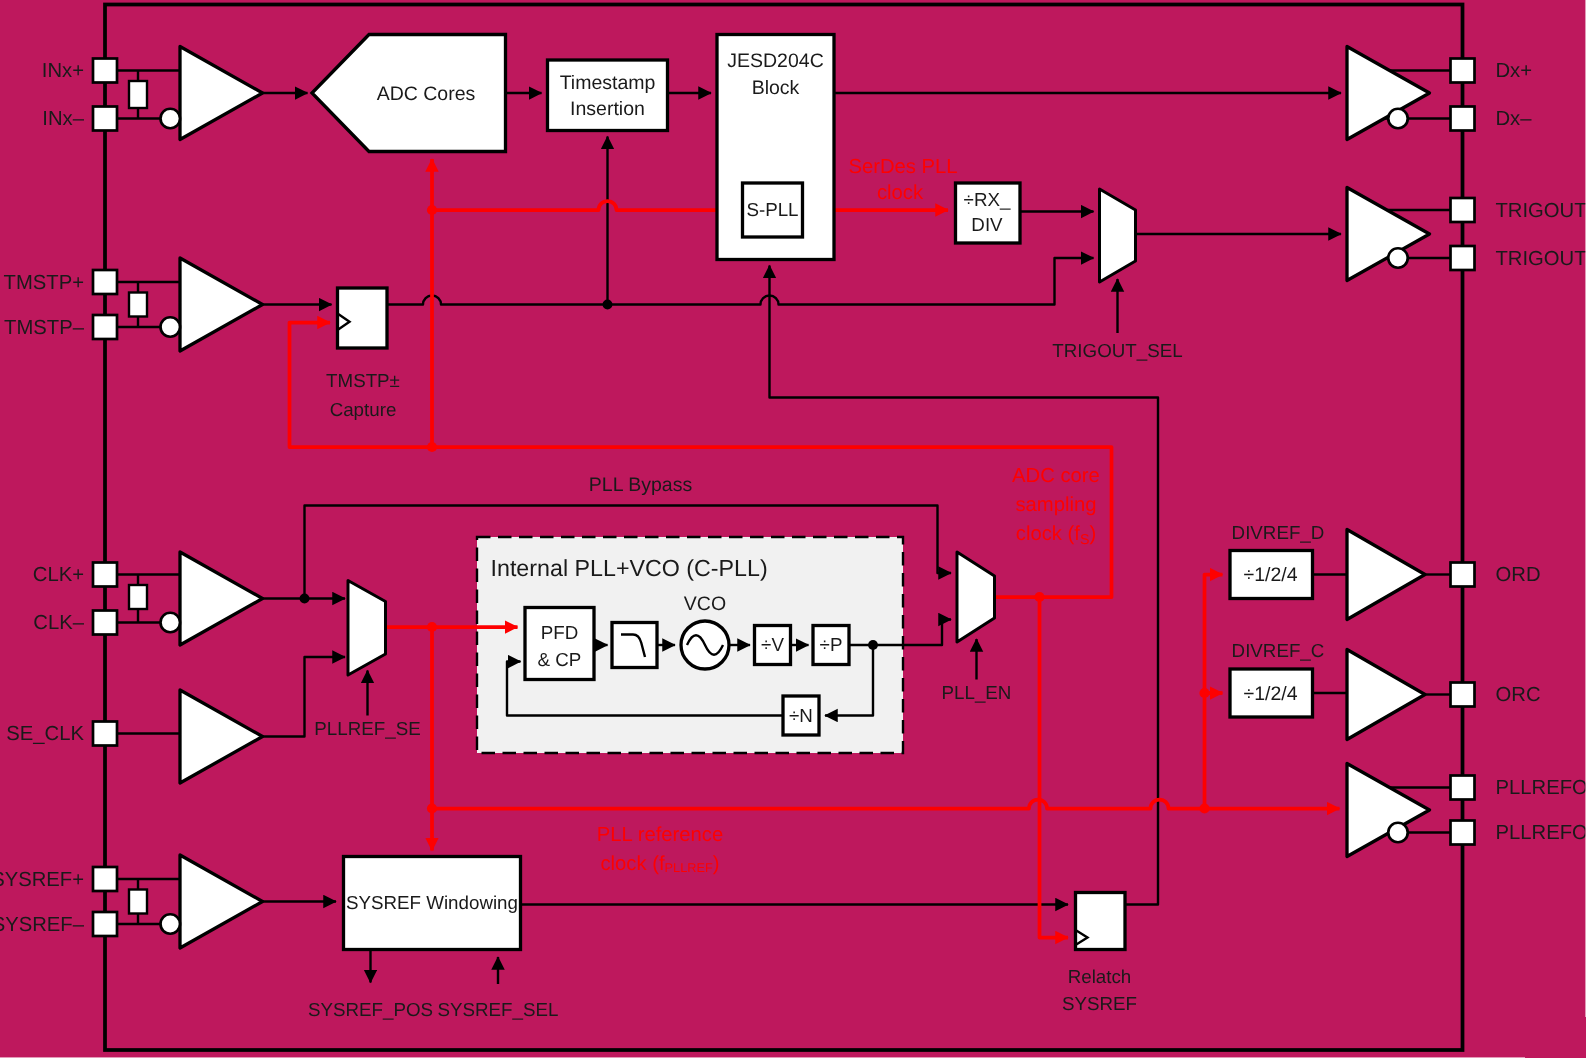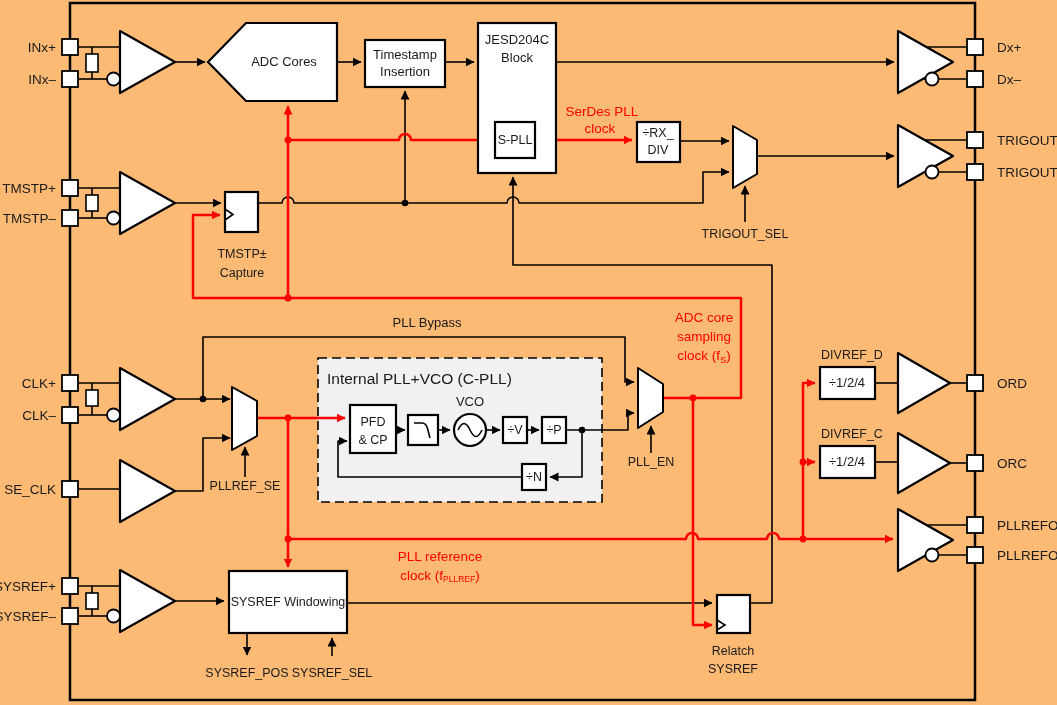--- a/index.html
+++ b/index.html
@@ -1,17 +1,17 @@
 <!DOCTYPE html>
 <html style="--red: #fe0000; --cpll-fill: #f1f1f1;"><head>
 <meta charset="utf-8">
 <style>
   :root { --red:#fe0000; --cpll-fill:#f1f1f1; }
   html,body { margin:0; padding:0; background:#fff; }
-  #stage { position:relative; width:1057px; height:705px; background:#fdba74;
+  #stage { position:relative; width:1057px; height:705px; background:#be185d;
            font-family:"Liberation Sans", sans-serif; }
   svg { display:block; }
   
   .w   { stroke:#000; stroke-width:1.6; fill:none; stroke-linejoin:round; }
   .rw  { stroke:var(--red); stroke-width:2.5; fill:none; stroke-linejoin:round; }
   
   .bx  { stroke:#000; stroke-width:2.2; fill:#fff; }
   .tri { stroke:#000; stroke-width:2.2; fill:#fff; stroke-linejoin:round; }
   .mx  { stroke:#000; stroke-width:2;   fill:#fff; stroke-linejoin:round; }
   .prt { stroke:#000; stroke-width:1.8; fill:#fff; }

